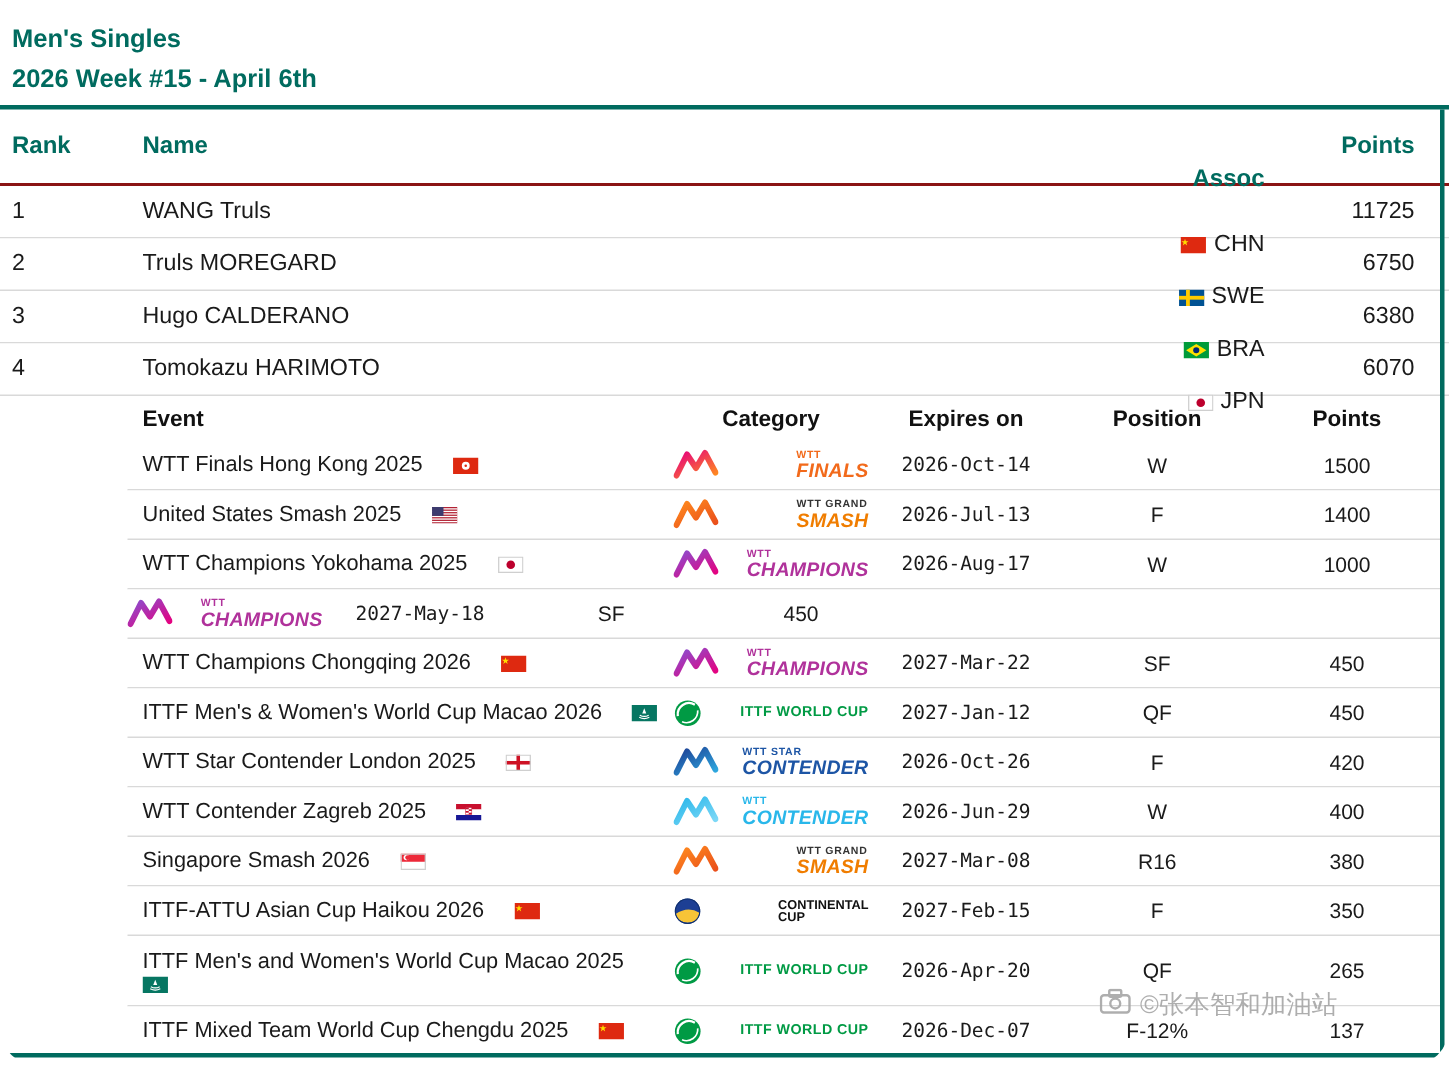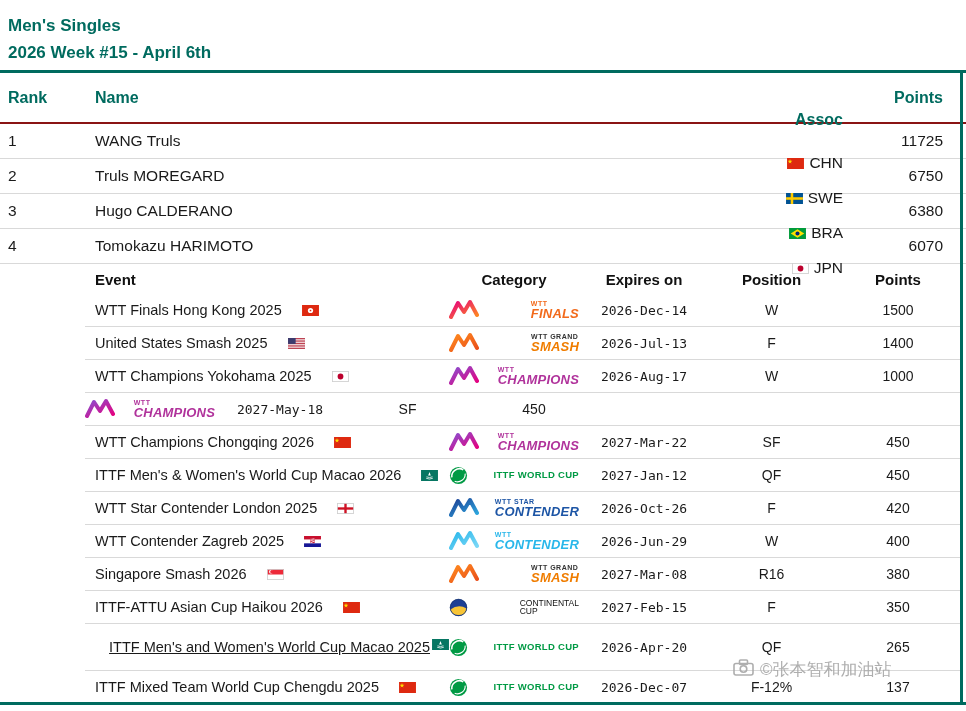--- a/index.html
+++ b/index.html
@@ -1,21 +1,21 @@
 <!DOCTYPE html>
 <html style="--teal: #006b5f; --maroon: #8a1414; --rowline: #d9d9d9; --ink: #1a1a1a; --wm: #a6a6a6;"><head>
 <meta charset="utf-8">
 <style>
   :root{
     --teal:#006b5f; --maroon:#8a1414; --rowline:#d9d9d9; --ink:#1a1a1a; --wm:#a6a6a6;
   }
   *{margin:0;padding:0;box-sizing:border-box;}
   html,body{background:#fff;}
   body{font-family:"Liberation Sans",sans-serif;color:var(--ink);}
-  .page{position:relative;width:966px;height:711px;background:#fff;overflow:hidden;}
+  .page{position:relative;width:966px;height:711px;background:#fff;overflow:hidden;border-radius:26px;}
 
   
   .titleblock{padding:12px 0 0 8px;height:70px;}
   .title-line{color:var(--teal);font-size:17px;font-weight:bold;line-height:27px;}
   .rule-teal{height:3px;background:var(--teal);}
   .rule-maroon{height:2px;background:var(--maroon);}
 
   
   .rk-header{display:flex;align-items:center;height:49px;padding-left:8px;padding-right:23px;
     color:var(--teal);font-weight:bold;font-size:16px;}
@@ -31,32 +31,32 @@
   .detail{margin-left:85px;width:877px;}
   .dt-header{display:flex;align-items:center;height:30px;font-weight:bold;font-size:15px;color:#111;}
   .dcol-event{flex:1;padding-left:10px;min-width:0;}
   .dcol-cat{width:130px;text-align:center;}
   .dcol-exp{width:130px;text-align:center;}
   .dcol-pos{width:125px;text-align:center;}
   .dcol-pts{width:128px;text-align:center;}
   .dt-row{display:flex;align-items:center;height:33px;border-bottom:1px solid var(--rowline);font-size:14.5px;background:#fff;}
   .dt-row.tall{height:47px;}
   .evt-cell{display:flex;align-items:center;gap:20px;}
-  .dt-row.tall .evt-cell{align-items:flex-start;gap:2px;justify-content:flex-end;text-decoration:underline;}
+  .dt-row.tall .evt-cell{flex-direction:column;align-items:flex-start;gap:2px;justify-content:flex-end;}
   .date-cell{font-family:"DejaVu Sans Mono",monospace;font-size:13px;}
   .pos-cell,.pts-cell{font-size:14px;}
 
   
   .logo{display:flex;align-items:center;justify-content:space-between;gap:4px;line-height:1;}
   .logo svg{display:block;}
   .logo-txt{display:flex;flex-direction:column;align-items:flex-start;text-align:left;}
   .logo-top{font-size:7px;font-weight:bold;letter-spacing:.5px;}
   .logo-main{font-size:13px;font-weight:800;font-style:italic;letter-spacing:.2px;}
   .logo-single{font-size:9.5px;font-weight:bold;letter-spacing:.3px;}
-  .logo-cont{font-size:8.5px;font-weight:normal;color:#111;margin-left:47px;}
+  .logo-cont{font-size:8.5px;font-weight:bold;color:#111;margin-left:47px;}
 
   .flag{display:inline-flex;line-height:0;}
   .fsvg{display:block;}
 
   
   .vline-right{position:absolute;top:73px;height:631px;right:3px;width:3px;background:var(--teal);}
   .bottom-rule{position:absolute;top:702px;left:0;width:966px;height:3px;background:var(--teal);}
 
   
   .watermark{position:absolute;left:733px;top:658px;display:flex;align-items:center;gap:6px;
@@ -175,21 +175,21 @@
                   </linearGradient>
                 </defs>
                 <path d="M2 18 L9 4 L15 13 L21 3 L28 16" fill="none" stroke="url(#gfinals0)" stroke-width="4" stroke-linecap="round" stroke-linejoin="round"></path>
               </svg>
               <span class="logo-txt">
                 <span class="logo-top" style="color:#f26a1b">WTT</span>
                 <span class="logo-main" style="color:#f26a1b">FINALS</span>
               </span>
             </span>
           </div>
-          <div class="dcol-exp date-cell">2026-Dec-14</div>
+          <div class="dcol-exp date-cell">2026-Oct-14</div>
           <div class="dcol-pos pos-cell">W</div>
           <div class="dcol-pts pts-cell">1500</div>
         </div>
         <div class="dt-row">
           <div class="dcol-event evt-cell">
             <span class="evt-text">United States Smash 2025</span>
             <span class="flag">
               <svg width="17" height="11" viewBox="0 0 20 13" class="fsvg">
                 <rect width="20" height="13" fill="#b22234"></rect>
                 <g fill="#ffffff">

